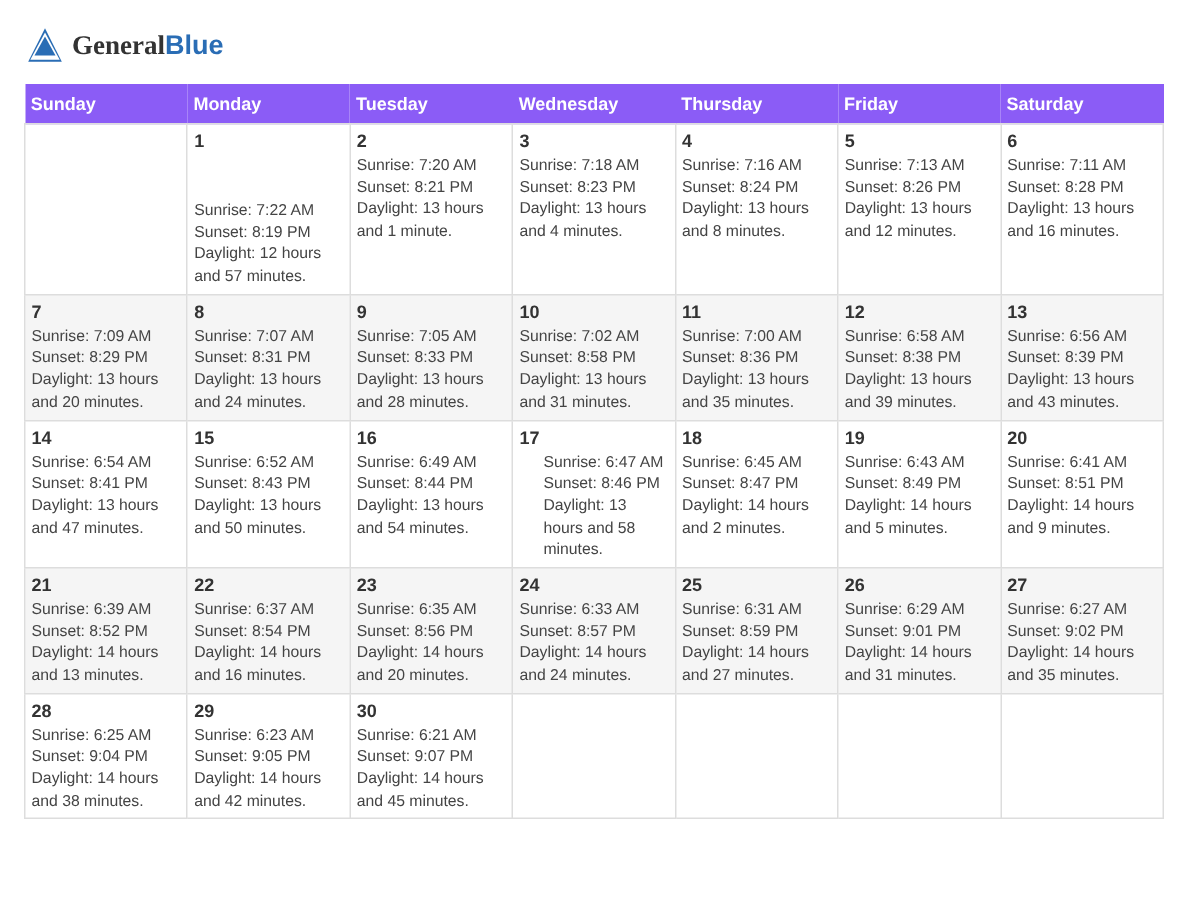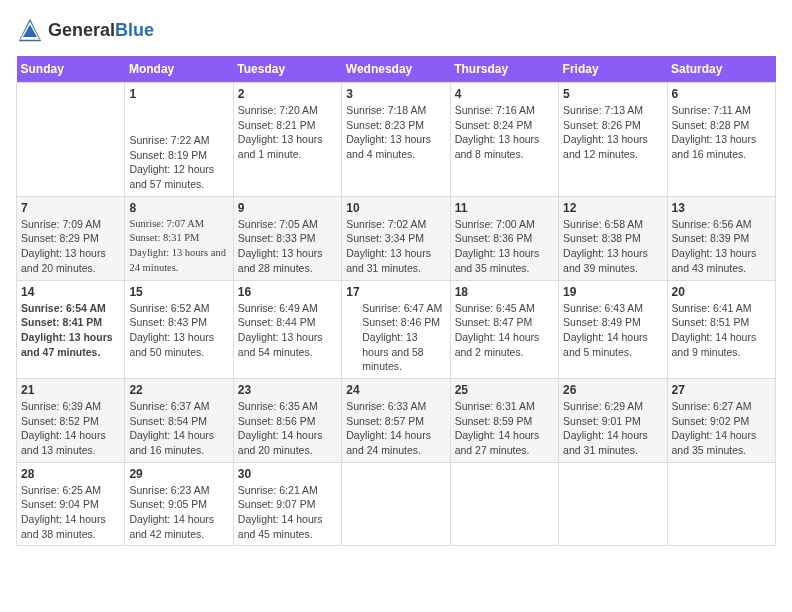--- a/index.html
+++ b/index.html
@@ -18,20 +18,21 @@
     }
     .logo {
       display: flex;
       align-items: center;
       gap: 4px;
     }
     .logo-text-general {
       font-size: 18px;
       font-weight: bold;
       color: #333;
+      font-family: Liberation Serif, serif;
     }
     .logo-text-blue {
       font-size: 18px;
       font-weight: bold;
       color: #2a6db5;
     }
     .logo-icon {
       width: 28px;
       height: 28px;
     }
@@ -159,34 +160,34 @@
       </tr>
       <tr>
         <td>
           <span class="day-number">7</span>
           <div class="day-info" style="white-space: pre-line;">Sunrise: 7:09 AM
 Sunset: 8:29 PM
 Daylight: 13 hours and 20 minutes.</div>
         </td>
         <td>
           <span class="day-number">8</span>
-          <div class="day-info" style="white-space: pre-line; font-family: Liberation Serif, serif;">Sunrise: 7:07 AM
+          <div class="day-info" style="white-space: pre-line;">Sunrise: 7:07 AM
 Sunset: 8:31 PM
 Daylight: 13 hours and 24 minutes.</div>
         </td>
         <td>
           <span class="day-number">9</span>
           <div class="day-info" style="white-space: pre-line;">Sunrise: 7:05 AM
 Sunset: 8:33 PM
 Daylight: 13 hours and 28 minutes.</div>
         </td>
         <td>
           <span class="day-number">10</span>
           <div class="day-info" style="white-space: pre-line;">Sunrise: 7:02 AM
-Sunset: 3:34 PM
+Sunset: 8:58 PM
 Daylight: 13 hours and 31 minutes.</div>
         </td>
         <td>
           <span class="day-number">11</span>
           <div class="day-info" style="white-space: pre-line;">Sunrise: 7:00 AM
 Sunset: 8:36 PM
 Daylight: 13 hours and 35 minutes.</div>
         </td>
         <td>
           <span class="day-number">12</span>
@@ -197,21 +198,21 @@
         <td>
           <span class="day-number">13</span>
           <div class="day-info" style="white-space: pre-line;">Sunrise: 6:56 AM
 Sunset: 8:39 PM
 Daylight: 13 hours and 43 minutes.</div>
         </td>
       </tr>
       <tr>
         <td>
           <span class="day-number">14</span>
-          <div class="day-info" style="white-space: pre-line; font-weight: bold;">Sunrise: 6:54 AM
+          <div class="day-info" style="white-space: pre-line;">Sunrise: 6:54 AM
 Sunset: 8:41 PM
 Daylight: 13 hours and 47 minutes.</div>
         </td>
         <td>
           <span class="day-number">15</span>
           <div class="day-info" style="white-space: pre-line;">Sunrise: 6:52 AM
 Sunset: 8:43 PM
 Daylight: 13 hours and 50 minutes.</div>
         </td>
         <td>

